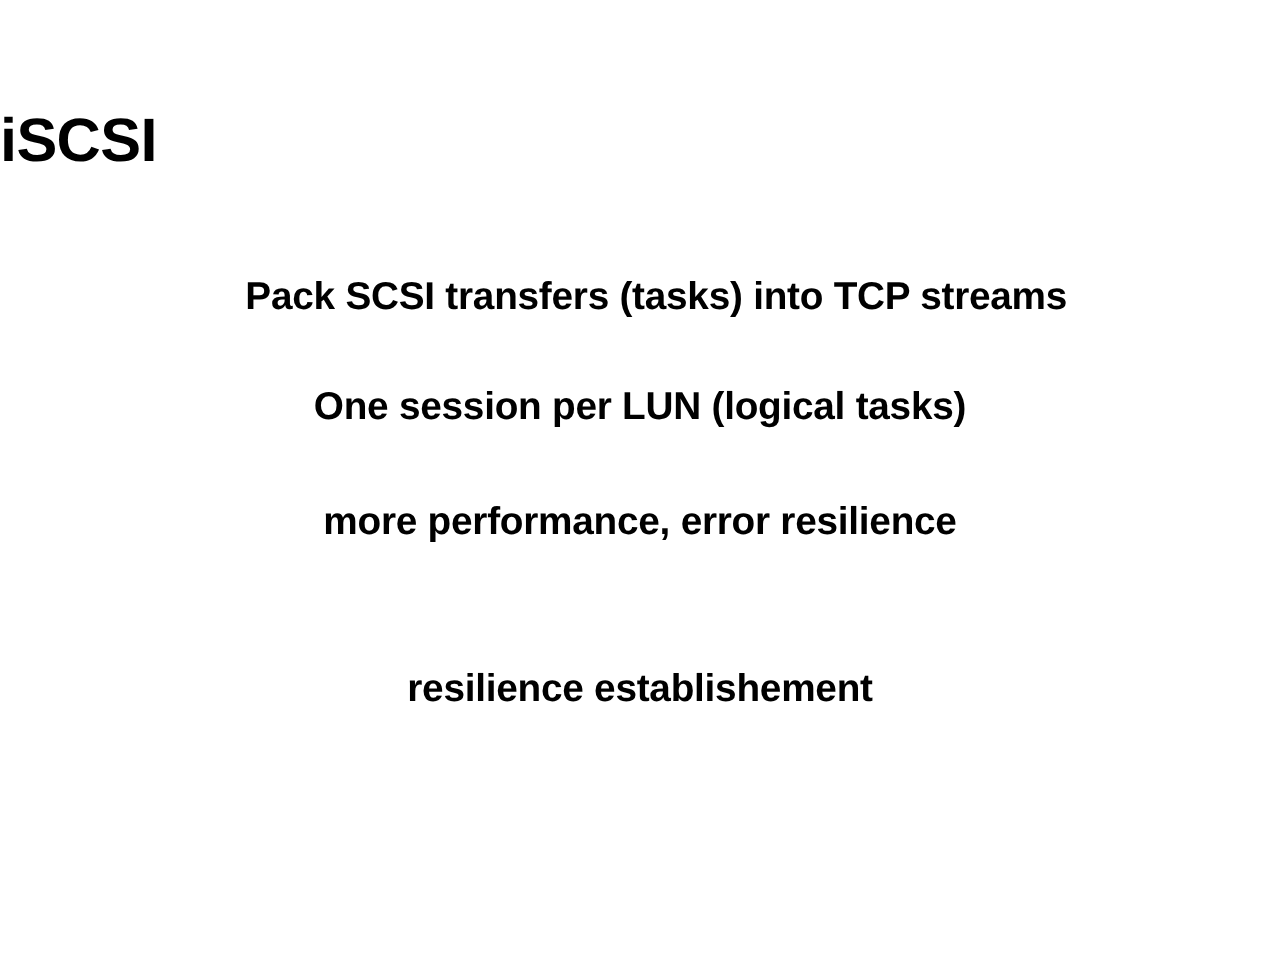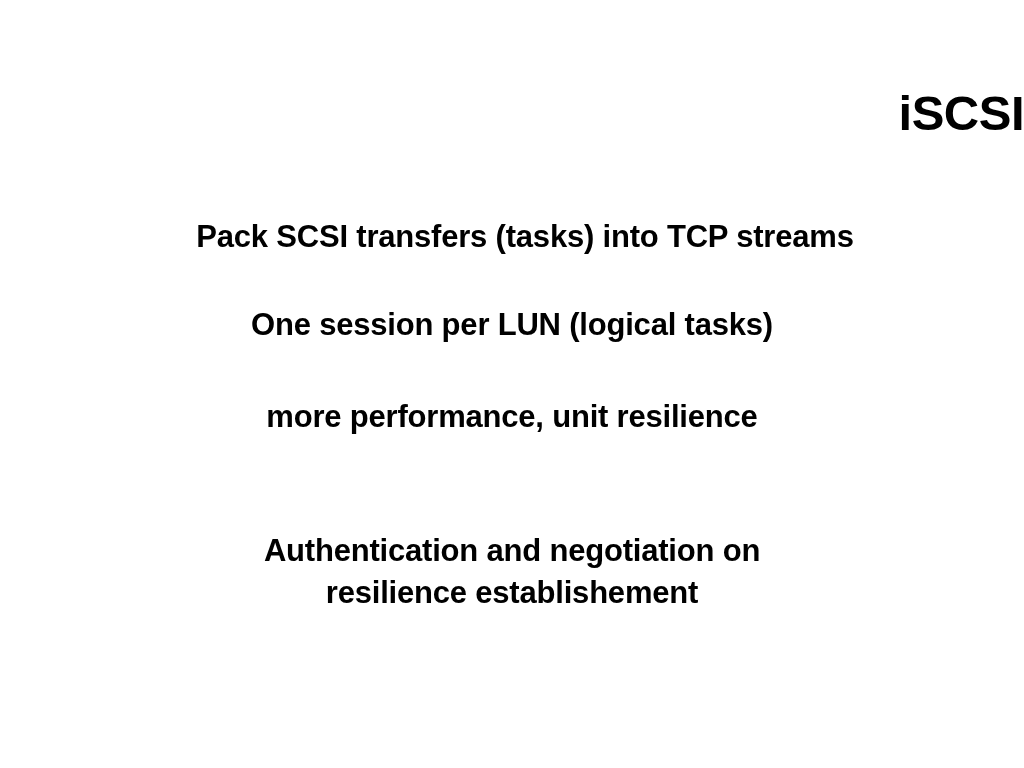--- a/index.html
+++ b/index.html
@@ -20,21 +20,21 @@
     height: 768px;
     background: #ffffff;
     box-sizing: border-box;
   }
 
   .slide-title {
     position: absolute;
     left: 0;
     top: 88px;
     width: 1024px;
-    text-align: right;
+    text-align: left;
     font-size: 49px;
     font-weight: bold;
     color: #000000;
     letter-spacing: -0.5px;
     line-height: 1.05;
     white-space: nowrap;
   }
 
   .body-block {
     position: absolute;
@@ -67,21 +67,20 @@
 
   <div class="body-block" id="para-1">
     <span class="line">Pack SCSI transfers (tasks) into TCP streams</span>
   </div>
 
   <div class="body-block" id="para-2">
     <span class="line">One session per LUN (logical tasks)</span>
   </div>
 
   <div class="body-block" id="para-3">
-    <span class="line">more performance, unit resilience</span>
+    <span class="line">more performance, error resilience</span>
   </div>
 
   <div class="body-block" id="para-4">
-    <span class="line">Authentication and negotiation on</span>
     <span class="line">resilience establishement</span>
   </div>
 
 </div>
 
 </body></html>

